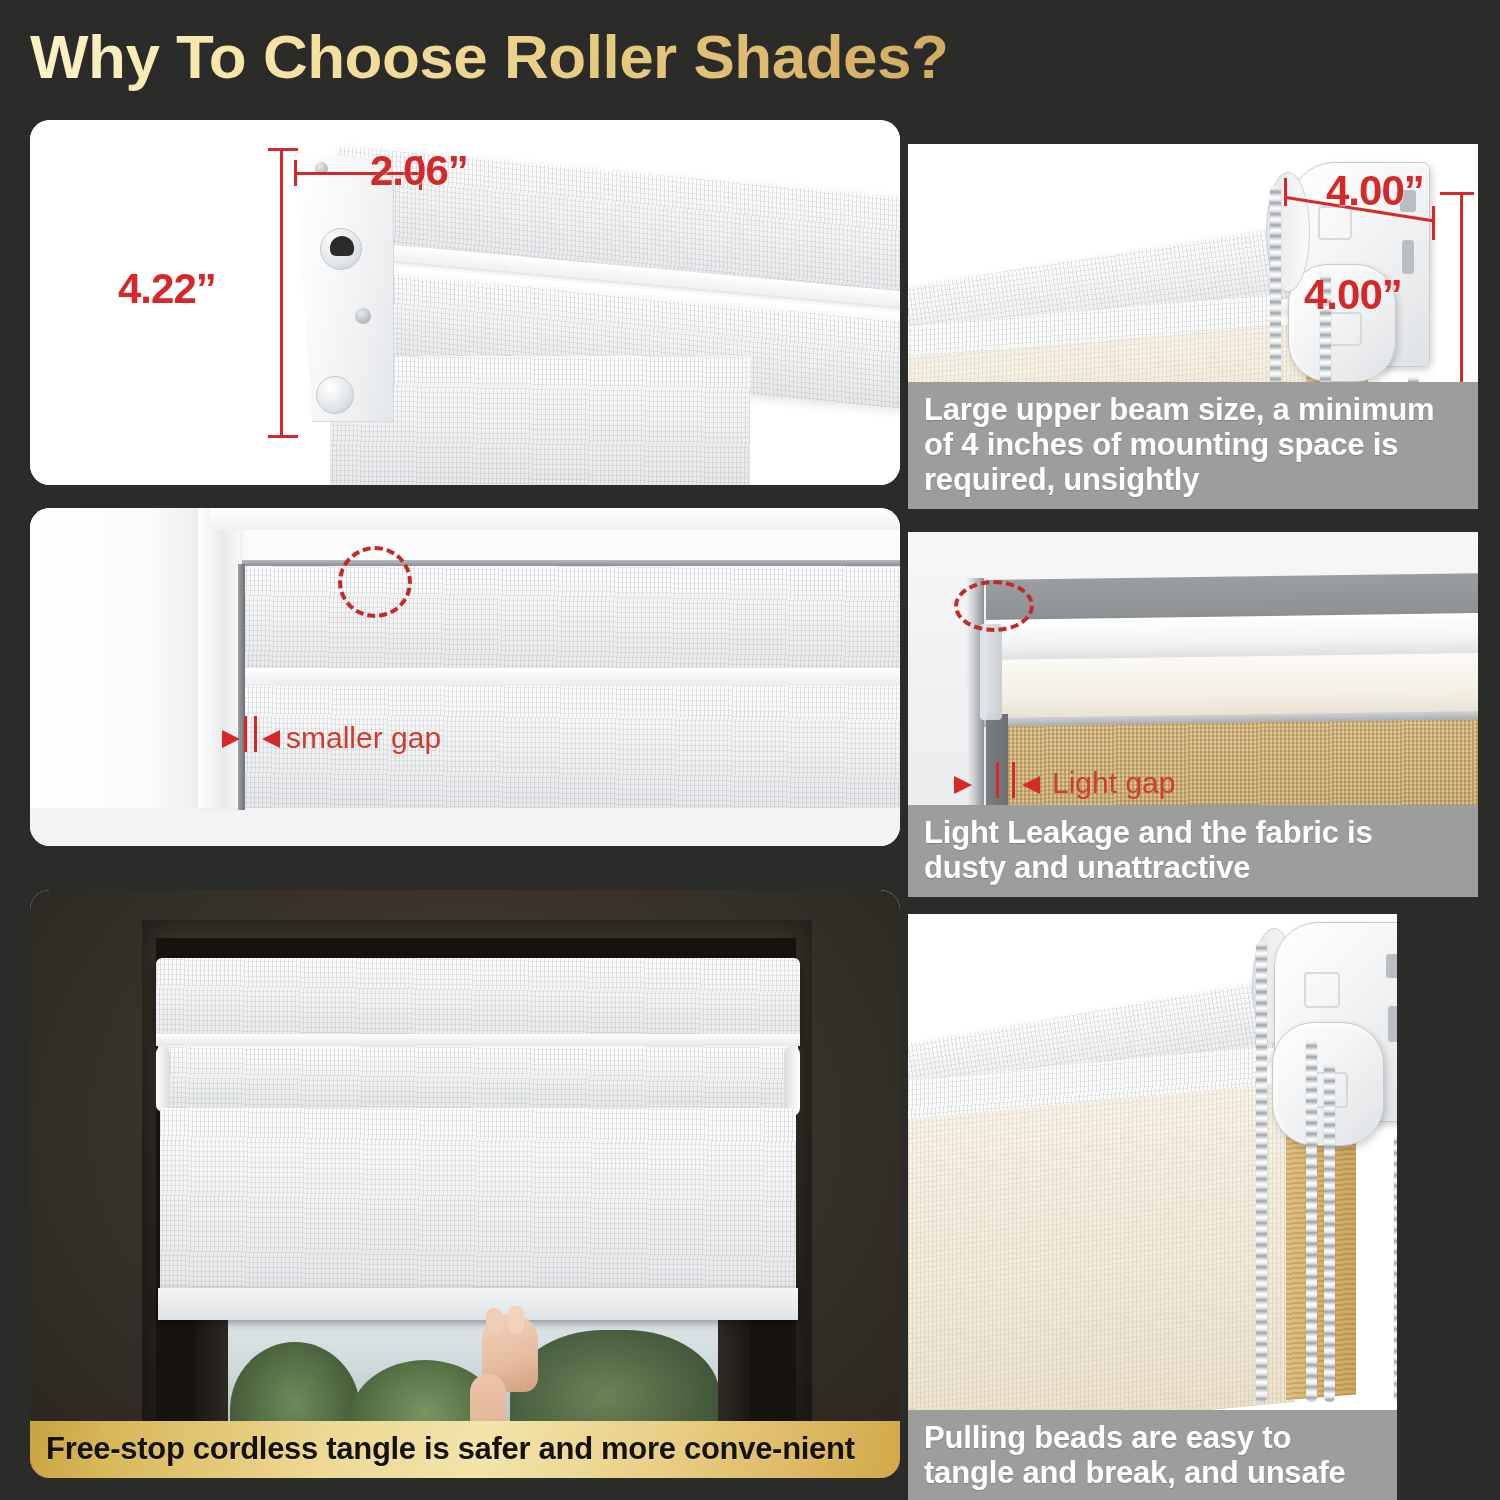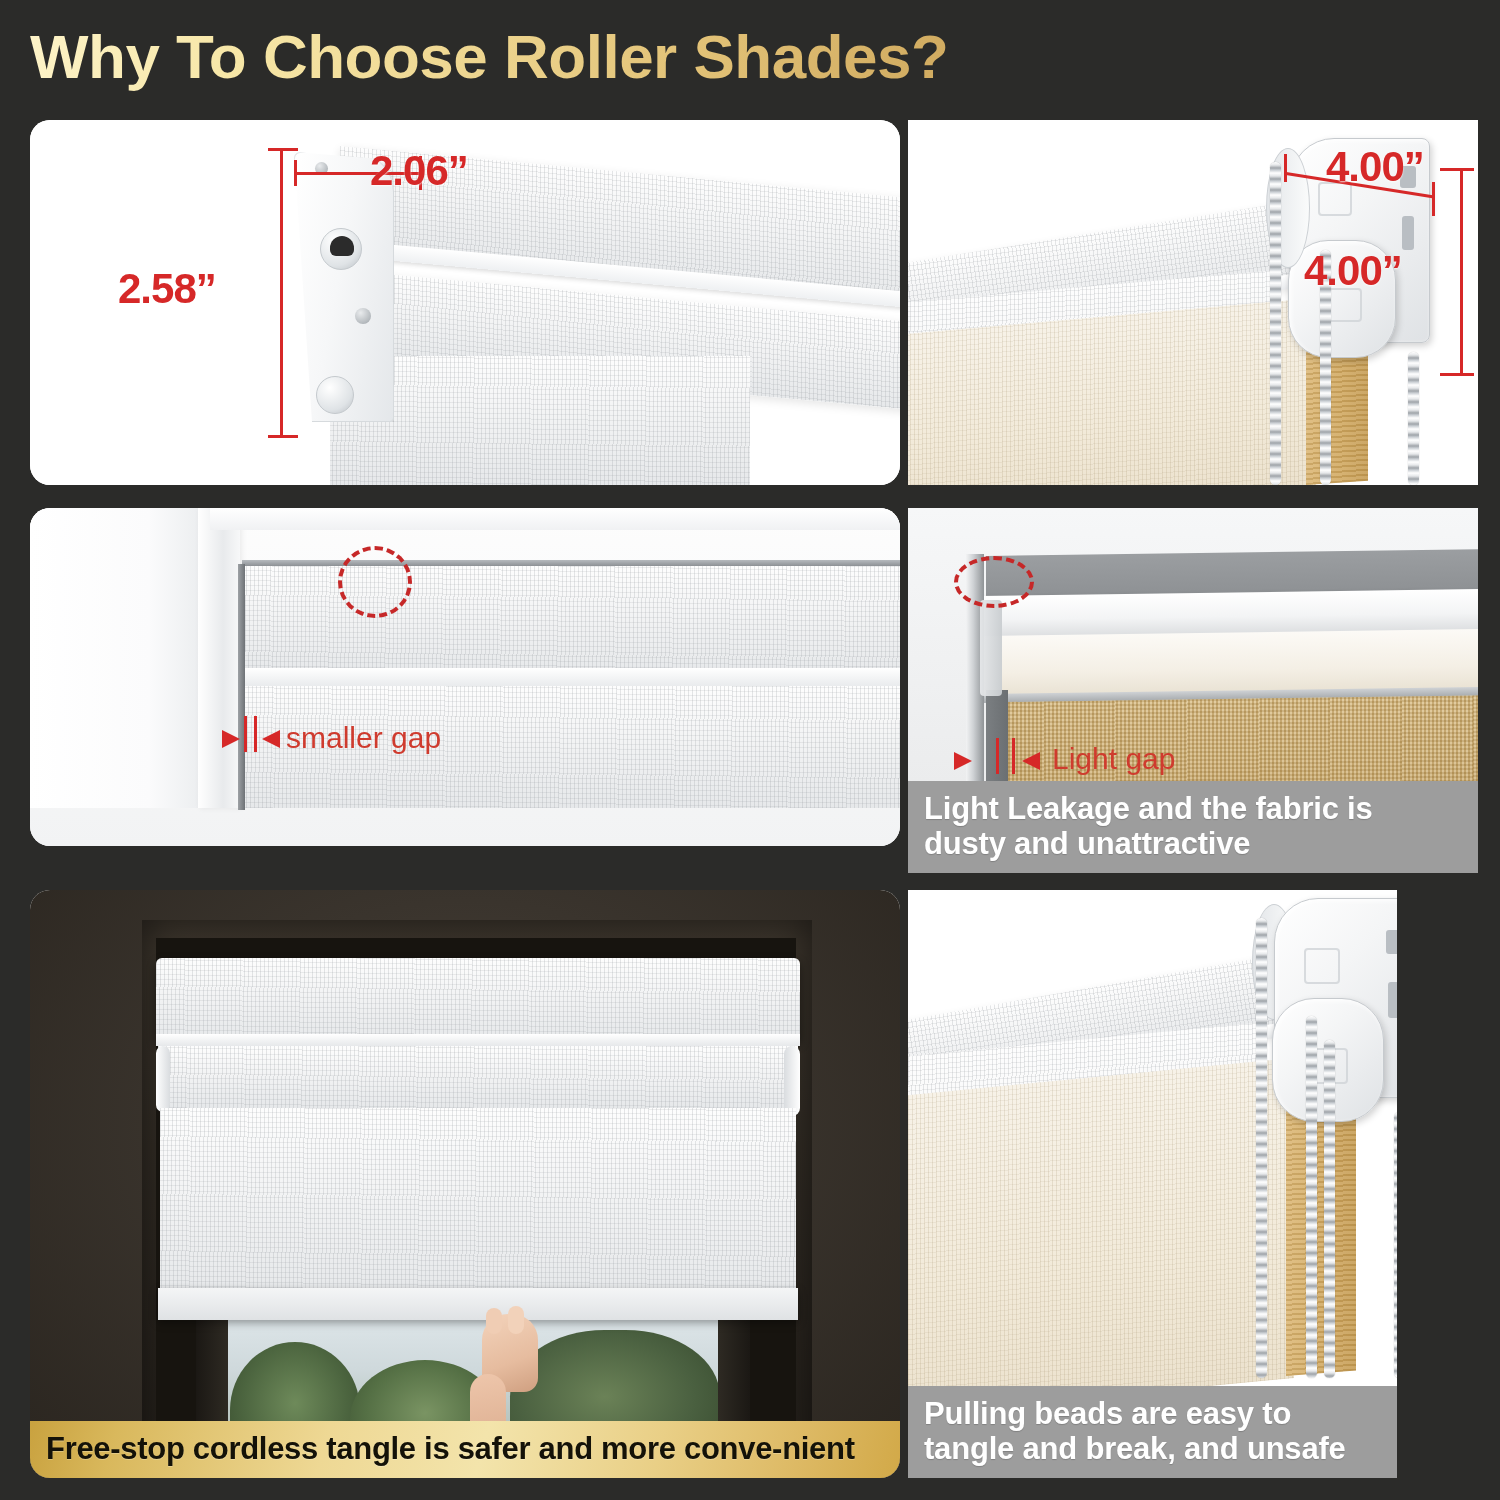--- a/index.html
+++ b/index.html
@@ -43,21 +43,21 @@
     -webkit-text-fill-color: transparent;
   }
 
   
   .panel {
     position: absolute;
     overflow: hidden;
     background: #ffffff;
   }
   .panel.left  { border-radius: 20px; }
-  .panel.right { border-radius: 0; }
+  .panel.right { border-radius: 0; margin-top: 24px; }
 
   .photo {
     position: absolute;
     inset: 0;
     padding-left: 8px;
   }
 
   
   .caption {
     position: absolute;
@@ -254,21 +254,21 @@
       <div class="screw" style="left:285px; top:42px; width:13px; height:13px;"></div>
 
       <div class="ann-line h" style="left:264px; top:52px; width:128px;"></div>
       <div class="ann-tick" style="left:264px; top:40px; height:26px;"></div>
       <div class="ann-tick" style="left:389px; top:36px; height:34px;"></div>
       <div class="ann-text dim" style="left:340px; top:30px;">2.06”</div>
 
       <div class="ann-line v" style="left:250px; top:28px; height:290px;"></div>
       <div class="ann-line h" style="left:238px; top:28px; width:30px;"></div>
       <div class="ann-line h" style="left:238px; top:315px; width:30px;"></div>
-      <div class="ann-text dim" style="left:88px; top:148px;">2.58”</div>
+      <div class="ann-text dim" style="left:88px; top:148px;">4.22”</div>
     </div>
 
   </div>
 
   <div class="panel right" style="left:908px; top:120px; width:570px; height:365px;">
 
     <div class="photo" style="background:#ffffff;">
 
       <div class="fabric-white" style="position:absolute; left:-10px; top:78px; width:420px; height:84px;
                   transform: rotate(-9deg); transform-origin: right center;
@@ -310,20 +310,21 @@
       <div class="ann-tick" style="left:376px; top:34px; height:28px;"></div>
       <div class="ann-tick" style="left:524px; top:62px; height:34px;"></div>
       <div class="ann-text dim" style="left:418px; top:26px;">4.00”</div>
 
       <div class="ann-line v" style="left:552px; top:48px; height:208px;"></div>
       <div class="ann-line h" style="left:532px; top:48px; width:34px;"></div>
       <div class="ann-line h" style="left:532px; top:253px; width:34px;"></div>
       <div class="ann-text dim" style="left:396px; top:130px;">4.00”</div>
     </div>
 
+    <div class="caption bad">Large upper beam size, a minimum of 4 inches of mounting space is required, unsightly</div>
   </div>
 
   <div class="panel left" style="left:30px; top:508px; width:870px; height:338px;">
 
     <div class="photo" style="background:linear-gradient(180deg,#fdfdfd,#f2f3f4);">
 
       <div style="position:absolute; left:0; top:0; width:170px; height:300px;
                   background:linear-gradient(90deg,#ffffff 0%,#fbfbfc 70%,#eceef0 100%);"></div>
       <div style="position:absolute; left:168px; top:0; width:42px; height:300px;
                   background:linear-gradient(90deg,#ffffff,#e8eaec 60%,#f7f8f9 100%);

